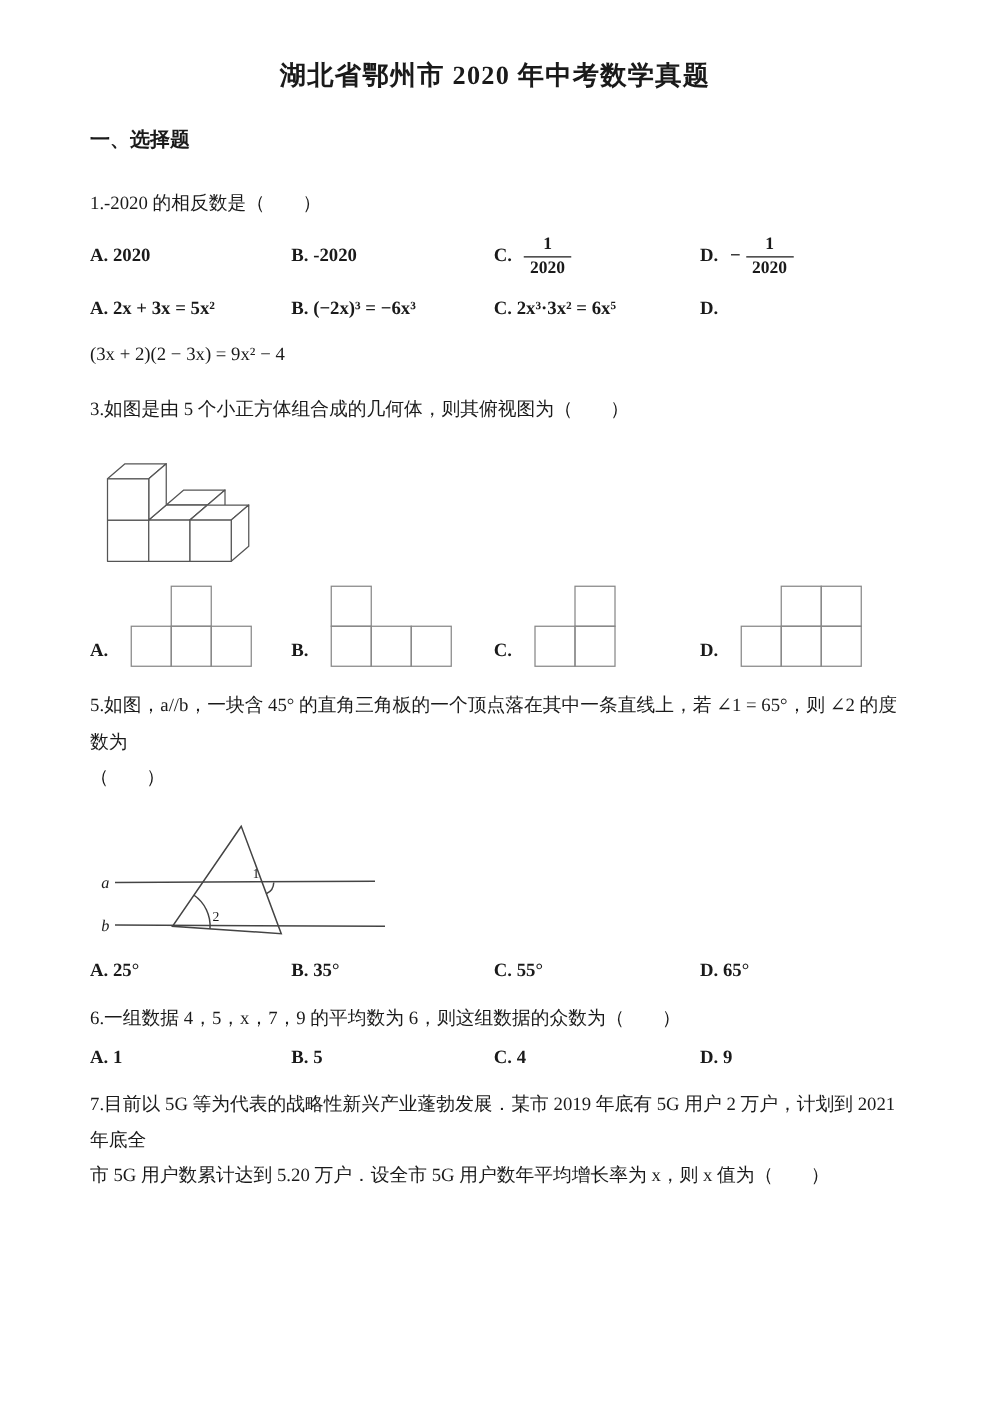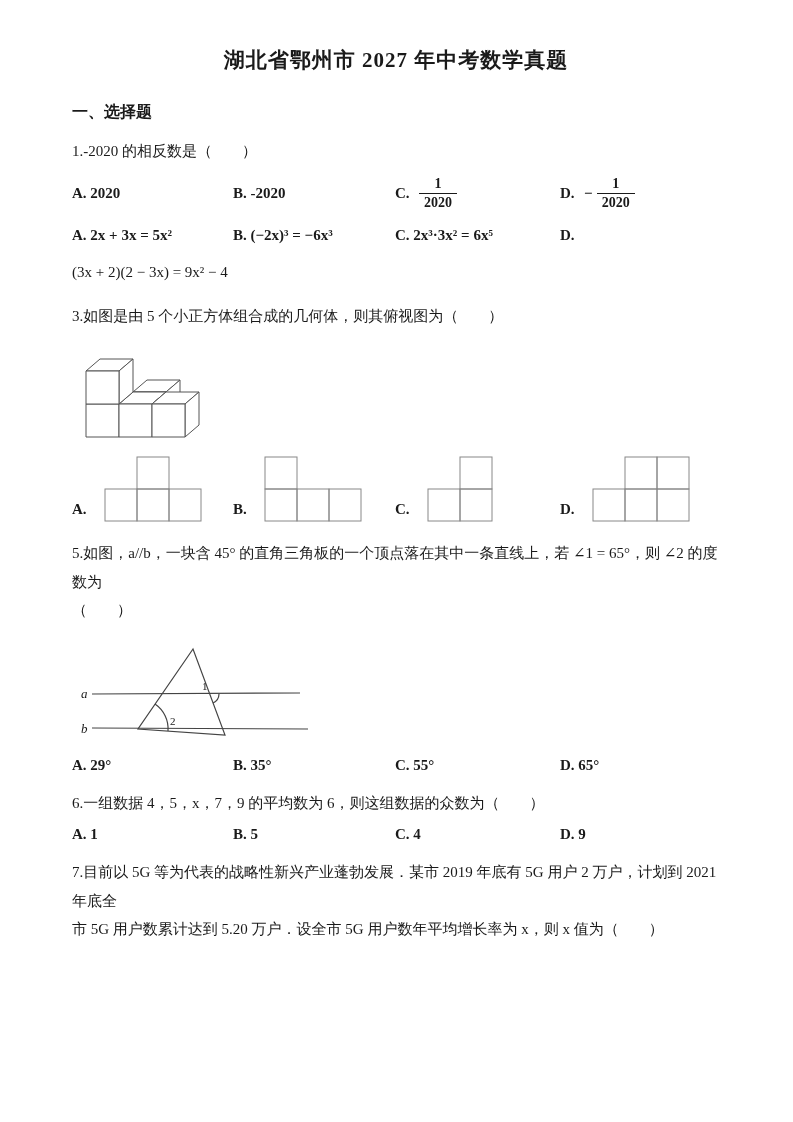--- a/index.html
+++ b/index.html
@@ -9,21 +9,21 @@
     color:#1a1a1a;
     font-family:"Liberation Serif","DejaVu Serif",serif;
     font-size:15px;
     overflow:hidden;
   }
   .page { padding:46px 73px 0 72px; }
   .title {
     font-size:21px; font-weight:bold; text-align:center;
     letter-spacing:1px; margin-bottom:28px;
   }
-  .section { font-size:16px; font-weight:bold; margin-bottom:14px; }
+  .section { font-size:16px; font-weight:bold; margin-bottom:26px; }
   .question { margin-bottom:4px; }
   .stem { line-height:1.9; }
   .options {
     display:grid;
     grid-template-columns:161px 162px 165px 1fr;
     align-items:center;
     margin:9px 0 15px 0;
     font-weight:bold;
   }
   .opt { display:inline-flex; align-items:center; white-space:nowrap; }
@@ -39,21 +39,21 @@
   .fig-options { align-items:end; margin-top:14px; }
   .fig-opt { display:inline-flex; align-items:flex-end; }
   .fig-opt .lbl { margin:0 16px 6px 0; }
   svg { display:block; }
 </style>
 </head>
 <body>
 
 <div class="page">
 
-  <h1 class="title">湖北省鄂州市 2027 年中考数学真题</h1>
+  <h1 class="title">湖北省鄂州市 2020 年中考数学真题</h1>
   <h2 class="section">一、选择题</h2>
 
   <div class="question">
     <p class="stem">1.-2020 的相反数是（　　）</p>
     <div class="options">
       <span class="opt">A. 2020</span>
       <span class="opt">B. -2020</span>
       <span class="opt">
         <span>C.</span>&nbsp;&nbsp;
         <span class="frac">
@@ -187,21 +187,21 @@
           <text x="3" y="96">b</text>
         </g>
         <g font-size="11" fill="#1a1a1a" font-family="Liberation Serif, DejaVu Serif, serif">
           <text x="124" y="53">1</text>
           <text x="92" y="88">2</text>
         </g>
       </svg>
     </div>
 
     <div class="options">
-      <span class="opt">A. 29°</span>
+      <span class="opt">A. 25°</span>
       <span class="opt">B. 35°</span>
       <span class="opt">C. 55°</span>
       <span class="opt">D. 65°</span>
     </div>
   </div>
 
   <div class="question">
     <p class="stem">6.一组数据 4，5，x，7，9 的平均数为 6，则这组数据的众数为（　　）</p>
     <div class="options">
       <span class="opt">A. 1</span>

